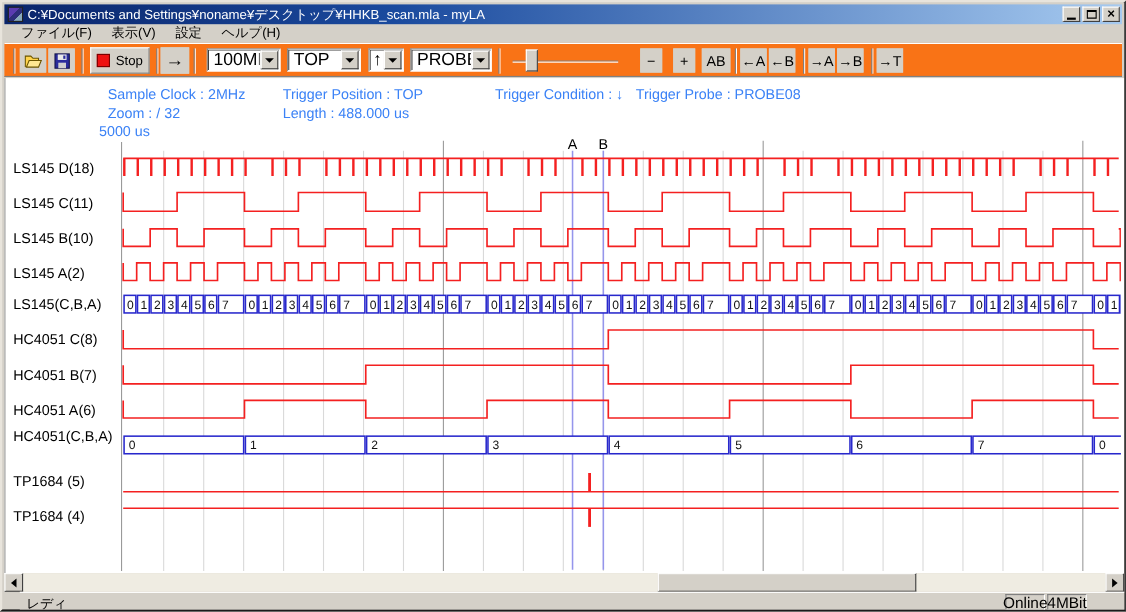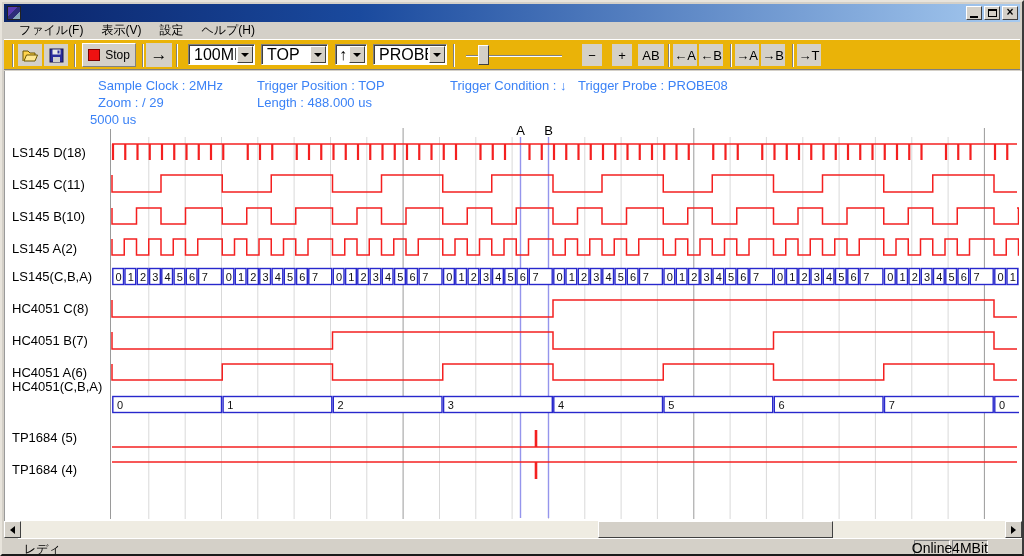--- a/index.html
+++ b/index.html
@@ -33,21 +33,21 @@
   
   .menubar{
     position:absolute;left:2px;top:20px;right:2px;height:17px;
     display:flex;align-items:center;padding-left:6px;font-size:12px;
   }
   .menu-item{padding:1px 9px 2px 9px;color:#000;}
   
   .toolbar{
     position:absolute;left:2px;top:37px;right:2px;height:31px;
     border-top:1px solid #fff;border-bottom:1px solid #808080;
-    background:#eab308;
+    background:#f97316;
   }
   .tsep{position:absolute;top:4px;height:23px;width:2px;
     border-left:1px solid #808080;border-right:1px solid #fff;}
   .tbtn{position:absolute;background:#d4d0c8;border:1px solid #d4d0c8;
     display:flex;align-items:center;justify-content:center;
     font-size:13px;color:#000;padding:0;}
   .tbtn.raised{border-color:#fff #808080 #808080 #fff;}
   .combo{position:absolute;height:21px;background:#fff;
     border:1px solid;border-color:#808080 #fff #fff #808080;
     box-shadow:inset 1px 1px 0 #404040;
@@ -91,20 +91,21 @@
     background:repeating-linear-gradient(135deg,#d4d0c8 0 1px,#fff 1px 2px,#808080 2px 4px);
     clip-path:polygon(100% 0,100% 100%,0 100%);}
 </style>
 </head>
 <body>
 
 <div class="window">
 
   <div class="titlebar">
     <div class="app-icon"></div>
+    <span class="title-text">C:¥Documents and Settings¥noname¥デスクトップ¥HHKB_scan.mla - myLA</span>
     <div class="win-buttons">
       <button class="win-btn">
           <span class="glyph-min"></span>
         </button>
       <button class="win-btn">
           <span class="glyph-max"></span>
         </button>
       <button class="win-btn">
           <span class="x">×</span>
         </button>
@@ -214,34 +215,34 @@
     <button class="tbtn" style="left:793px;top:4px;width:24px;height:22px">
         <span>→T</span>
       </button>
   </div>
 
   <div class="client">
     <span class="txt" style="left:93px;top:7px">Sample Clock : 2MHz</span>
     <span class="txt" style="left:252px;top:7px">Trigger Position : TOP</span>
     <span class="txt" style="left:445px;top:7px">Trigger Condition : ↓</span>
     <span class="txt" style="left:573px;top:7px">Trigger Probe : PROBE08</span>
-    <span class="txt" style="left:93px;top:24px">Zoom : /  29</span>
+    <span class="txt" style="left:93px;top:24px">Zoom : /  32</span>
     <span class="txt" style="left:252px;top:24px">Length : 488.000 us</span>
     <span class="txt" style="left:85px;top:41px">5000 us</span>
 
     <div id="channel-labels">
         <div class="ch-label" style="top: 74px;">LS145 D(18)</div>
         <div class="ch-label" style="top: 106px;">LS145 C(11)</div>
         <div class="ch-label" style="top: 138px;">LS145 B(10)</div>
         <div class="ch-label" style="top: 170px;">LS145 A(2)</div>
         <div class="ch-label" style="top: 198px;">LS145(C,B,A)</div>
         <div class="ch-label" style="top: 230px;">HC4051 C(8)</div>
         <div class="ch-label" style="top: 262px;">HC4051 B(7)</div>
         <div class="ch-label" style="top: 294px;">HC4051 A(6)</div>
-        <div class="ch-label" style="top: 308px;">HC4051(C,B,A)</div>
+        <div class="ch-label" style="top: 318px;">HC4051(C,B,A)</div>
         <div class="ch-label" style="top: 359px;">TP1684 (5)</div>
         <div class="ch-label" style="top: 391px;">TP1684 (4)</div>
       </div>
 
     <svg id="wave-svg" width="1018" height="450" viewBox="2 69 1018 450">
         <defs>
           <clipPath id="waveclip">
             <rect x="107" y="124" width="909" height="395"></rect>
           </clipPath>
         </defs>

